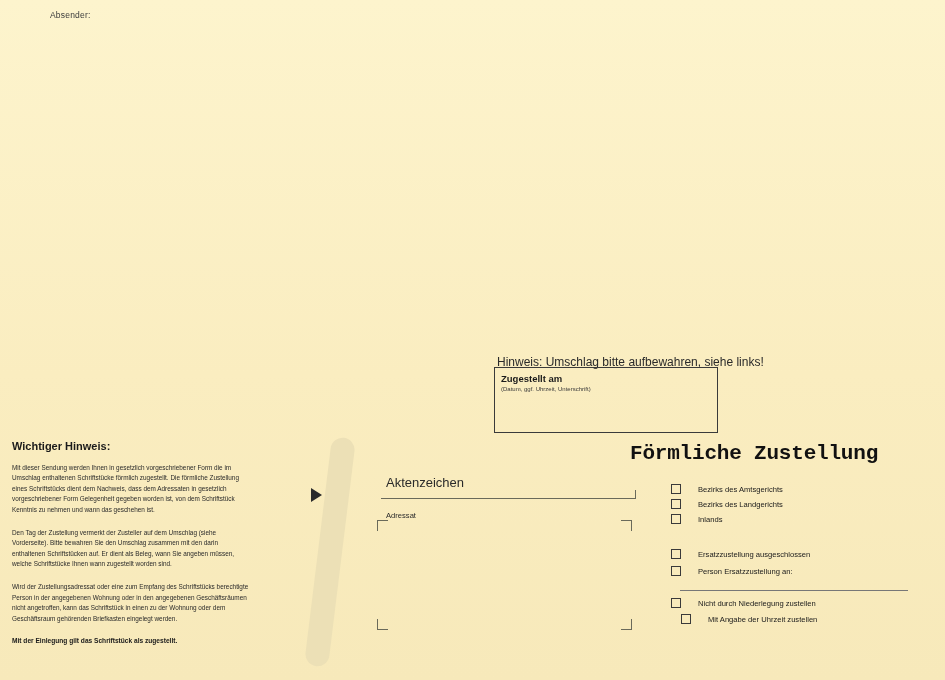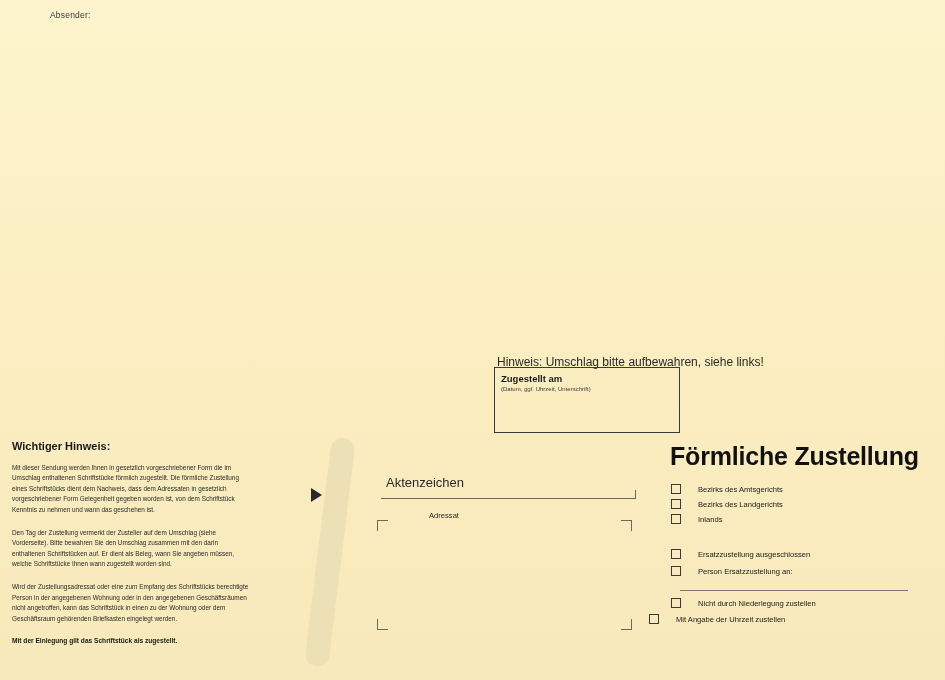--- a/index.html
+++ b/index.html
@@ -105,21 +105,20 @@
     top: -8px;
     height: 8px;
     border-right: 1px solid #6a6a5a;
   }
   .field-adressat-label {
     position: absolute;
     left: 386px;
     top: 511px;
     font-size: 7.6px;
     color: #2a2a2a;
-    margin-left: 43px;
   }
   .addr-box {
     position: absolute;
     left: 377px;
     top: 520px;
     width: 255px;
     height: 110px;
   }
   .addr-corner {
     position: absolute;
@@ -136,21 +135,21 @@
     position: absolute;
     left: 497px;
     top: 355px;
     font-size: 12px;
     color: #2a2a2a;
   }
   .zugestellt-box {
     position: absolute;
     left: 494px;
     top: 367px;
-    width: 186px;
+    width: 224px;
     height: 66px;
     border: 1px solid #3a3a3a;
     box-sizing: border-box;
   }
   .zugestellt-title {
     position: absolute;
     left: 6px;
     top: 5px;
     font-size: 9.5px;
     font-weight: bold;
@@ -160,26 +159,27 @@
     position: absolute;
     left: 6px;
     top: 18px;
     font-size: 6px;
     color: #3a3a3a;
   }
 
   
   .form-title {
     position: absolute;
-    left: 670px;
+    left: 630px;
     top: 442px;
-    font-size: 25px;
+    font-size: 21px;
     font-weight: bold;
     letter-spacing: -0.2px;
     color: #111;
+    font-family: Liberation Mono, monospace;
   }
   .weitersenden-box {
     position: absolute;
     left: 663px;
     top: 466px;
     width: 262px;
     height: 67px;
     border: 1px solid #555;
     box-sizing: border-box;
   }
@@ -290,18 +290,18 @@
   </div>
   <div class="cbrow" style="left:671px; top:566px;">
     <span class="cb"></span>
     <span class="cb-label">Person Ersatzzustellung an:</span>
   </div>
   <div class="sig-line"></div>
   <div class="cbrow" style="left:671px; top:598px;">
     <span class="cb"></span>
     <span class="cb-label">Nicht durch Niederlegung zustellen</span>
   </div>
-  <div class="cbrow" style="left:649px; top:614px;">
+  <div class="cbrow" style="left:681px; top:614px;">
     <span class="cb"></span>
     <span class="cb-label">Mit Angabe der Uhrzeit zustellen</span>
   </div>
 
 </div>
 
 </body></html>

